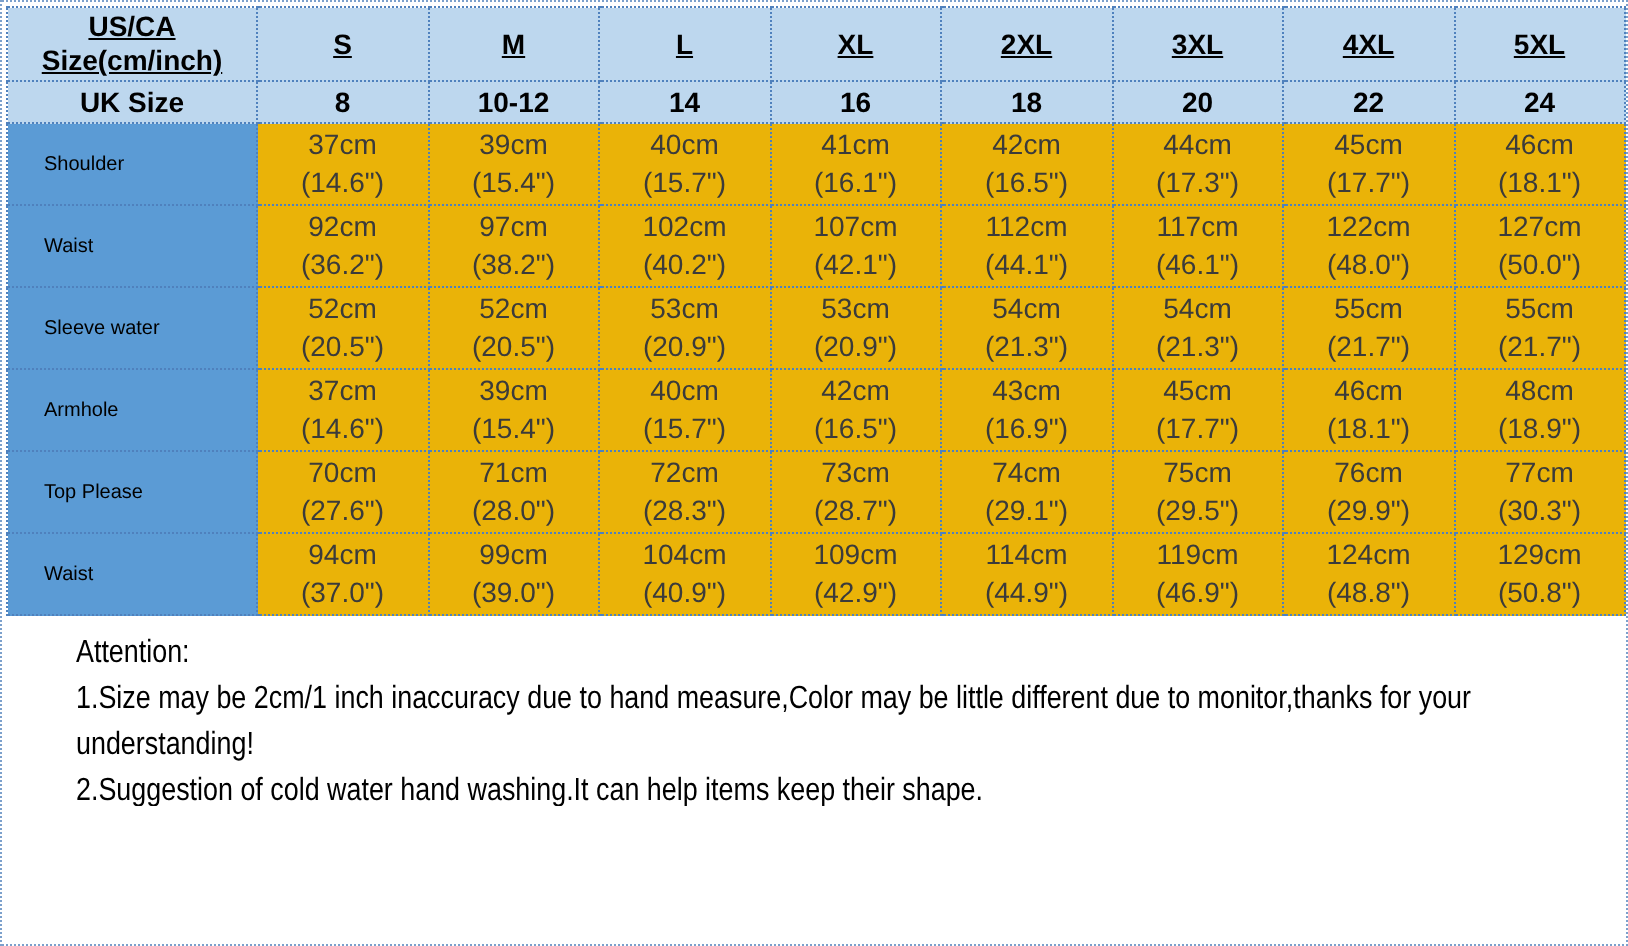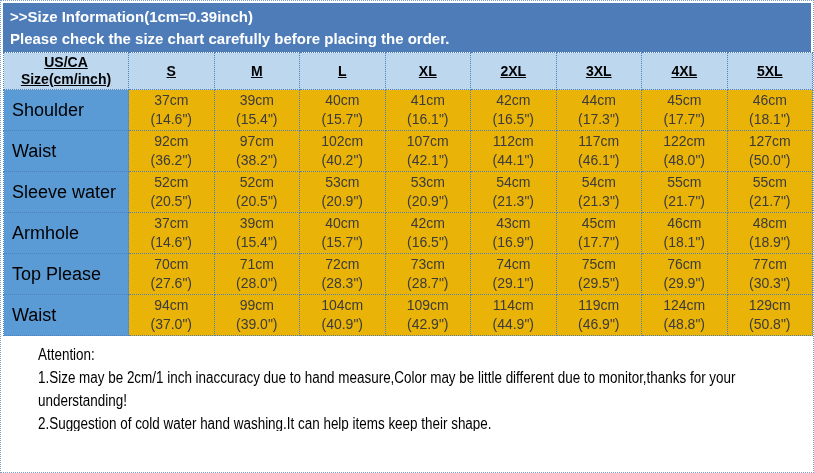--- a/index.html
+++ b/index.html
@@ -39,22 +39,22 @@
   }
   .size-table thead tr { height:37px;text-decoration:underline; }
   .size-table thead th { background:#bdd7ee; font-weight:bold; line-height:17px; }
   tr.size-row { height:21px; }
   tr.size-row th, tr.size-row td { background:#bdd7ee; font-weight:bold; }
   tr.m-row { height:41px; }
   tr.m-row th {
     background:#5b9bd5;
     font-weight:normal;
     text-align:left;
-    padding-left:8px;
-    font-size:18px;
+    padding-left:18px;
+    font-size:10px;
   }
   tr.m-row td { background:#eab308; color:#3b3b3b; line-height:19px; }
   .attention {
     height:95px;
     padding:7px 0 0 5px;
     overflow:hidden;
     margin-left:30px;
   }
   .attention-inner {
     transform:scaleX(0.84);
@@ -63,24 +63,20 @@
     font-size:16px;
     line-height:23px;
     color:#000000;
   }
 </style>
 </head>
 <body>
 
 <div class="sheet">
 
-  <div class="banner">
-    <div>&gt;&gt;Size Information(1cm=0.39inch)</div>
-    <div>Please check the size chart carefully before placing the order.</div>
-  </div>
 
   <table class="size-table">
     <colgroup>
       <col class="label-col">
       <col>
         <col>
         <col>
         <col>
         <col>
         <col>
@@ -99,20 +95,31 @@
           <th>L</th>
           <th>XL</th>
           <th>2XL</th>
           <th>3XL</th>
           <th>4XL</th>
           <th>5XL</th>
         </tr>
     </thead>
     <tbody>
 
+    <tr class="size-row">
+          <th>UK Size</th>
+          <td>8</td>
+          <td>10-12</td>
+          <td>14</td>
+          <td>16</td>
+          <td>18</td>
+          <td>20</td>
+          <td>22</td>
+          <td>24</td>
+        </tr>
         <tr class="m-row">
           <th>Shoulder</th>
           <td>
             <div>37cm</div>
             <div>(14.6")</div>
           </td>
           <td>
             <div>39cm</div>
             <div>(15.4")</div>
           </td>

